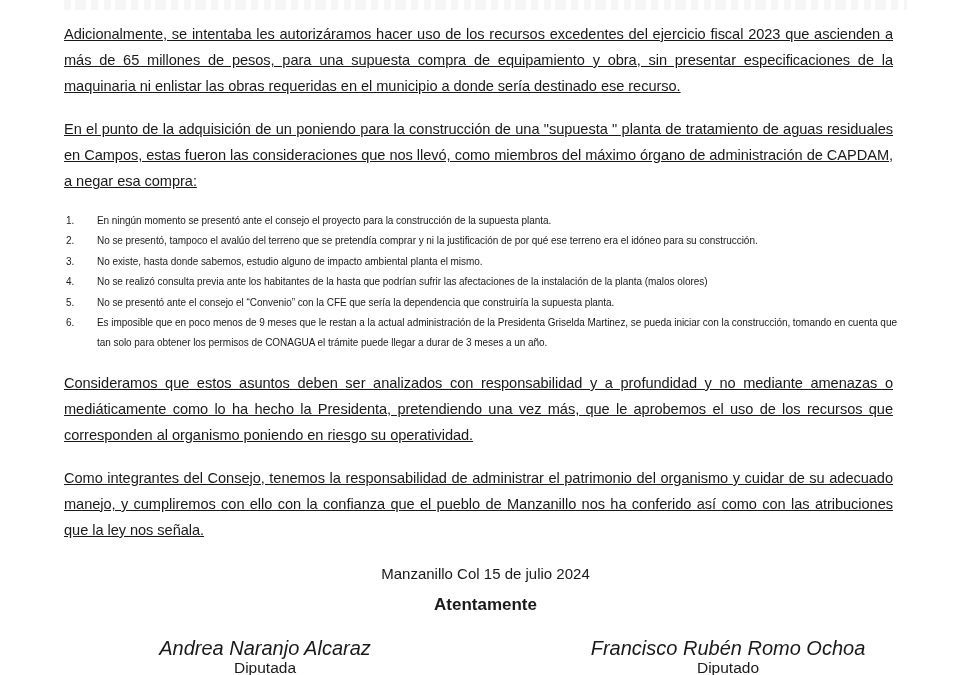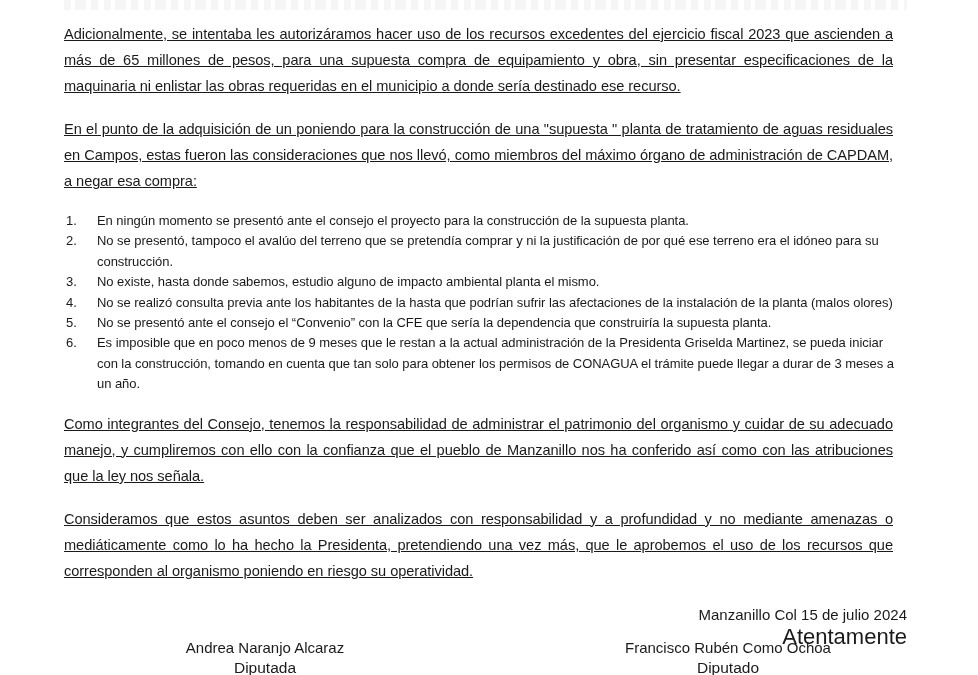--- a/index.html
+++ b/index.html
@@ -52,65 +52,67 @@
   ol.claims {
     margin: 0 0 16px 0;
     padding: 0;
     list-style: none;
     counter-reset: claim;
   }
   ol.claims > li {
     counter-increment: claim;
     position: relative;
     padding-left: 33px;
-    font-size: 13px;
+    font-size: 10px;
     line-height: 20.4px;
     text-align: left;
     margin-bottom: 0px;
     letter-spacing: -0.05px;
   }
   ol.claims > li::before {
     content: counter(claim) ".";
     position: absolute;
     left: 2px;
     top: 0;
     width: 22px;
     text-align: left;
   }
   .closing {
     margin-top: 20px;
-    text-align: right;
+    text-align: center;
   }
   .closing .place-date {
     font-size: 15px;
     line-height: 21px;
     margin: 0;
   }
   .closing .salutation {
-    font-size: 22px;
+    font-size: 17px;
     line-height: 23px;
-    margin: 0;
+    margin: 9px;
+    font-weight: bold;
   }
   .signatures {
     position: absolute;
     left: 64px;
     top: 638px;
     width: 843px;
     display: flex;
     justify-content: space-between;
   }
   .sig-block {
     width: 330px;
     text-align: center;
   }
   .sig-block .sig-name {
-    font-size: 15px;
+    font-size: 20px;
     line-height: 20px;
     margin: 0;
     white-space: nowrap;
+    font-style: italic;
   }
   .sig-block .sig-role {
     font-size: 15.5px;
     line-height: 20px;
     margin: 0;
   }
   .sig-left { margin-left: 36px; }
   .sig-right { margin-right: 14px; }
 </style>
 </head>
@@ -128,35 +130,35 @@
 
     <ol class="claims">
       <li>En ningún momento se presentó ante el consejo el proyecto para la construcción de la supuesta planta.</li>
       <li>No se presentó, tampoco el avalúo del terreno que se pretendía comprar y ni la justificación de por qué ese terreno era el idóneo para su construcción.</li>
       <li>No existe, hasta donde sabemos, estudio alguno de impacto ambiental  planta el mismo.</li>
       <li>No se realizó consulta previa ante los habitantes de la hasta que podrían sufrir las afectaciones de la instalación de la planta (malos olores)</li>
       <li>No se presentó ante el consejo el “Convenio” con la CFE que sería la dependencia que construiría la supuesta planta.</li>
       <li>Es imposible que en poco  menos de 9 meses que le restan a la actual administración de la Presidenta Griselda Martinez,  se pueda iniciar con la construcción, tomando en cuenta que tan solo para obtener los permisos de CONAGUA el  trámite puede llegar a durar de 3 meses a un año.</li>
     </ol>
 
+    <p class="para">Consideramos que estos asuntos deben ser analizados con responsabilidad y a profundidad y no mediante amenazas o mediáticamente como lo ha hecho la Presidenta, pretendiendo una vez más, que le aprobemos el uso de los recursos que corresponden al organismo poniendo en riesgo su operatividad.</p>
+
     <p class="para">Como integrantes del Consejo, tenemos la responsabilidad de administrar el patrimonio del organismo y cuidar de su adecuado manejo, y cumpliremos con ello con la confianza que el pueblo de Manzanillo nos ha conferido así como con las atribuciones que la ley nos señala.</p>
-
-    <p class="para">Consideramos que estos asuntos deben ser analizados con responsabilidad y a profundidad y no mediante amenazas o mediáticamente como lo ha hecho la Presidenta, pretendiendo una vez más, que le aprobemos el uso de los recursos que corresponden al organismo poniendo en riesgo su operatividad.</p>
 
     <div class="closing">
       <p class="place-date">Manzanillo Col 15 de julio 2024</p>
       <p class="salutation">Atentamente</p>
     </div>
 
   </div>
 
   <div class="signatures">
     <div class="sig-block sig-left">
       <p class="sig-name">Andrea Naranjo Alcaraz</p>
       <p class="sig-role">Diputada</p>
     </div>
     <div class="sig-block sig-right">
-      <p class="sig-name">Francisco Rubén Como Ochoa</p>
+      <p class="sig-name">Francisco Rubén Romo Ochoa</p>
       <p class="sig-role">Diputado</p>
     </div>
   </div>
 
 </div>
 
 </body></html>

